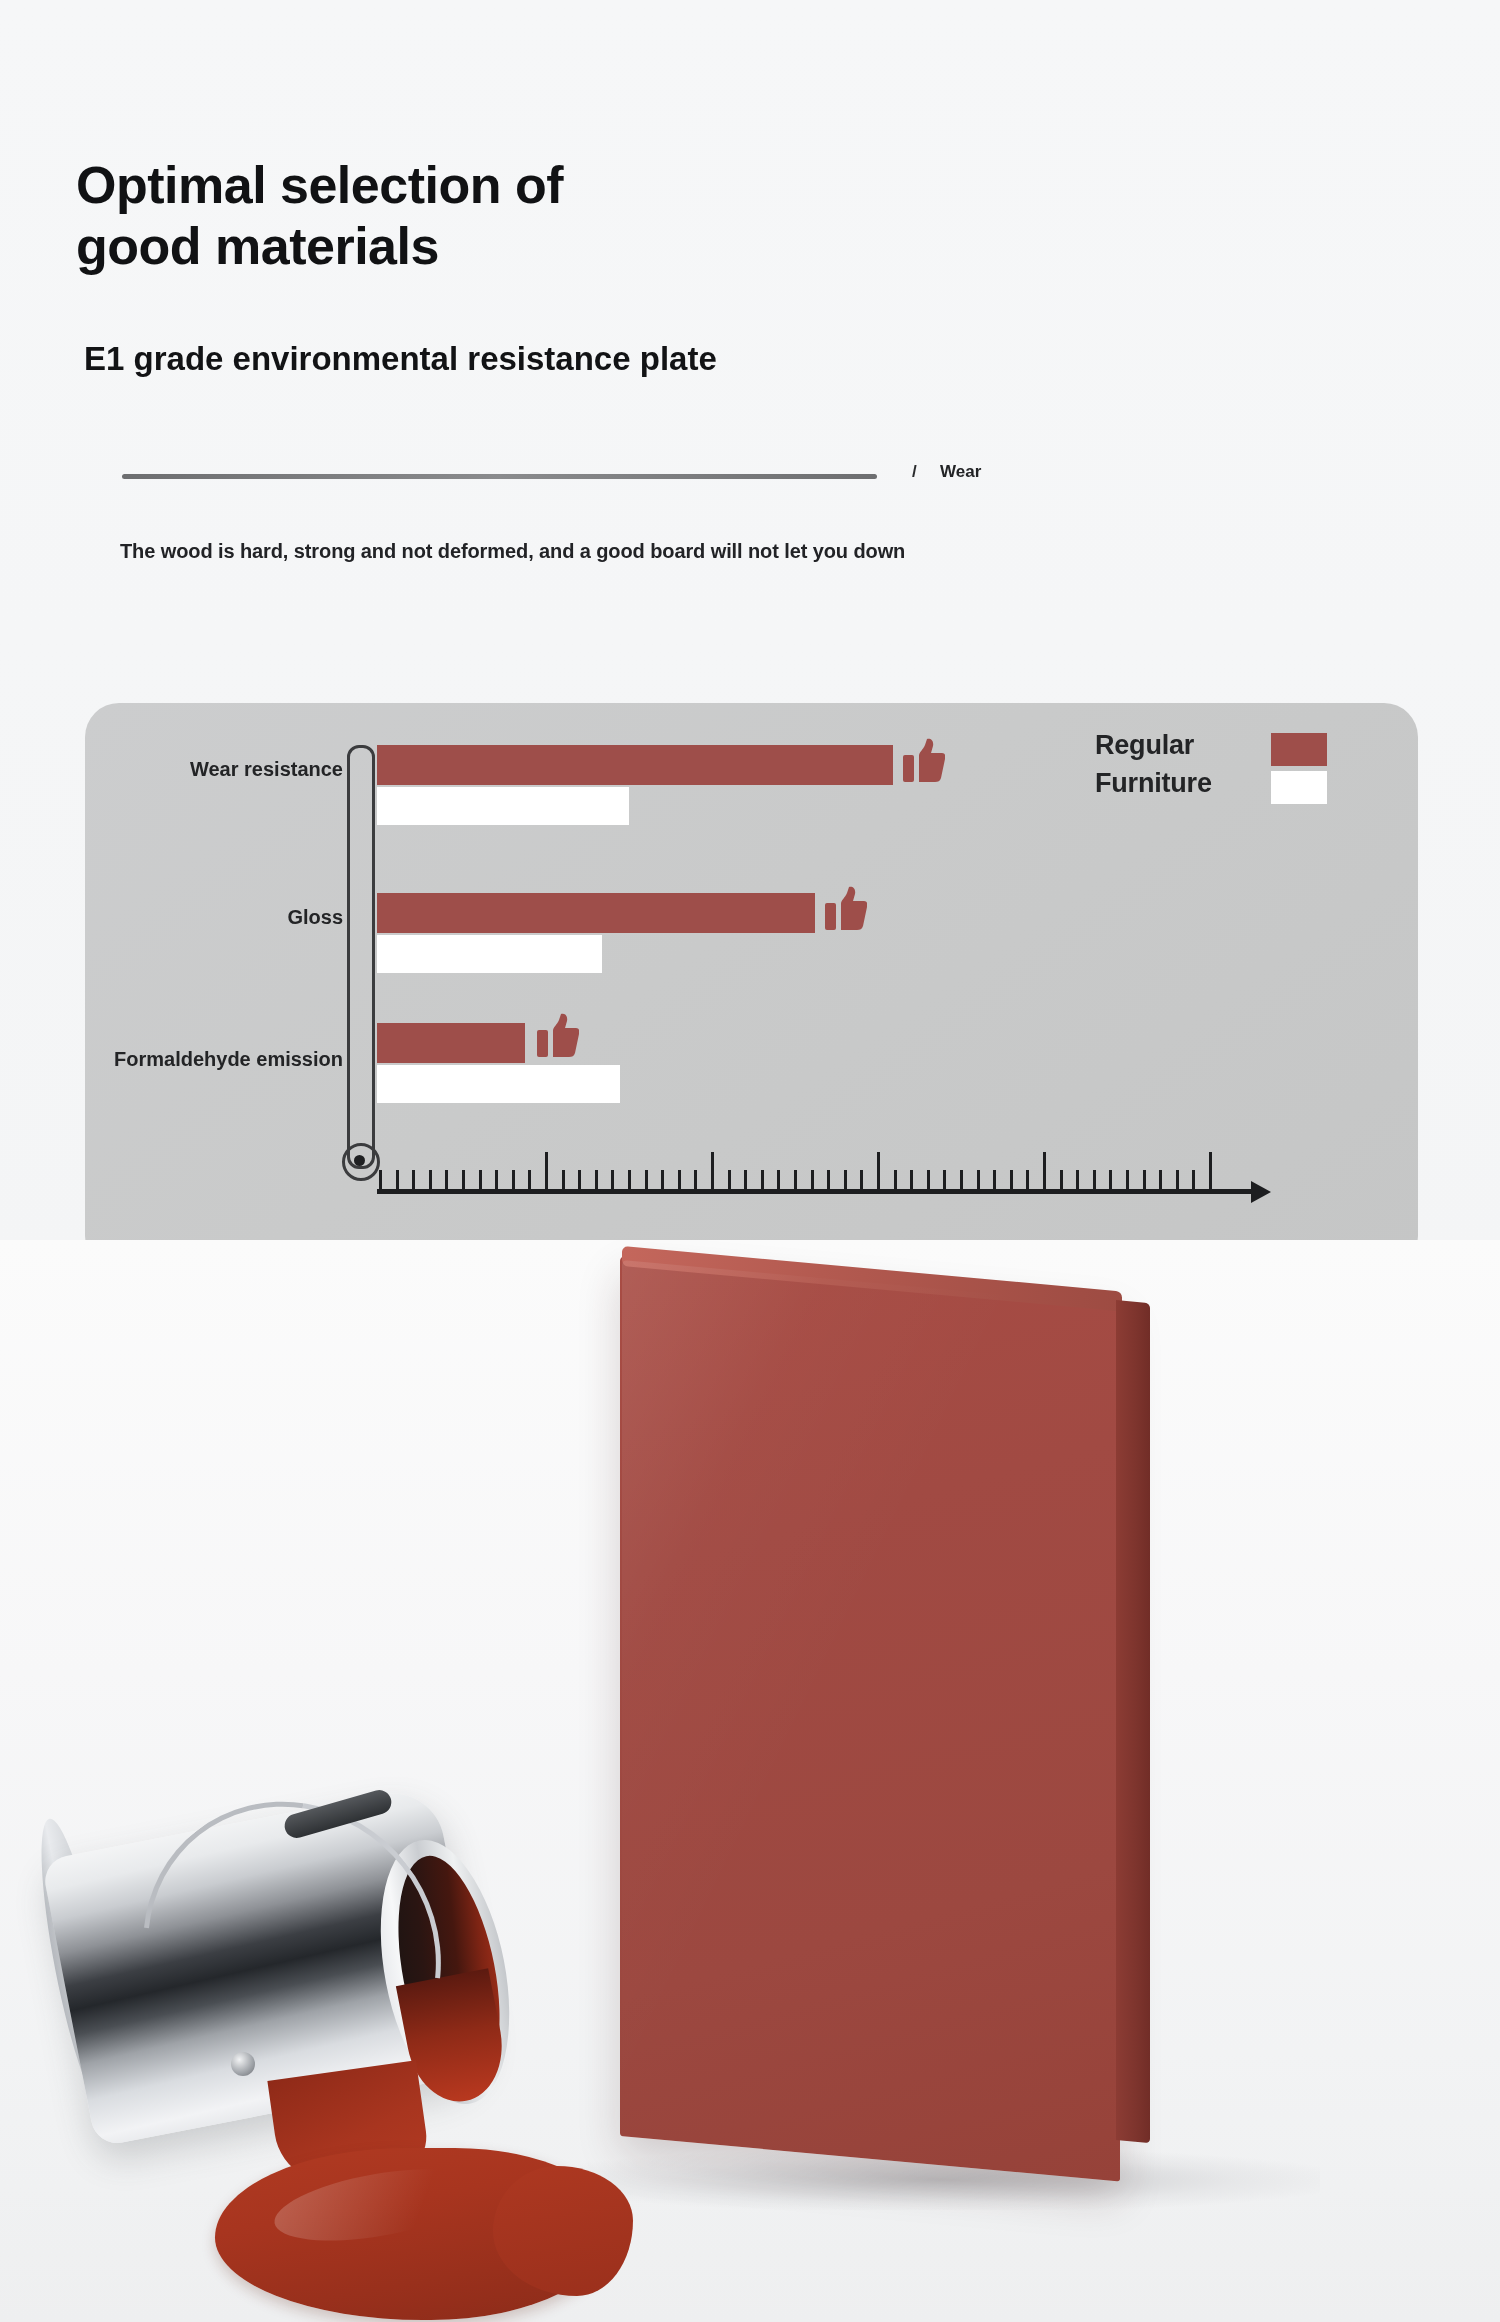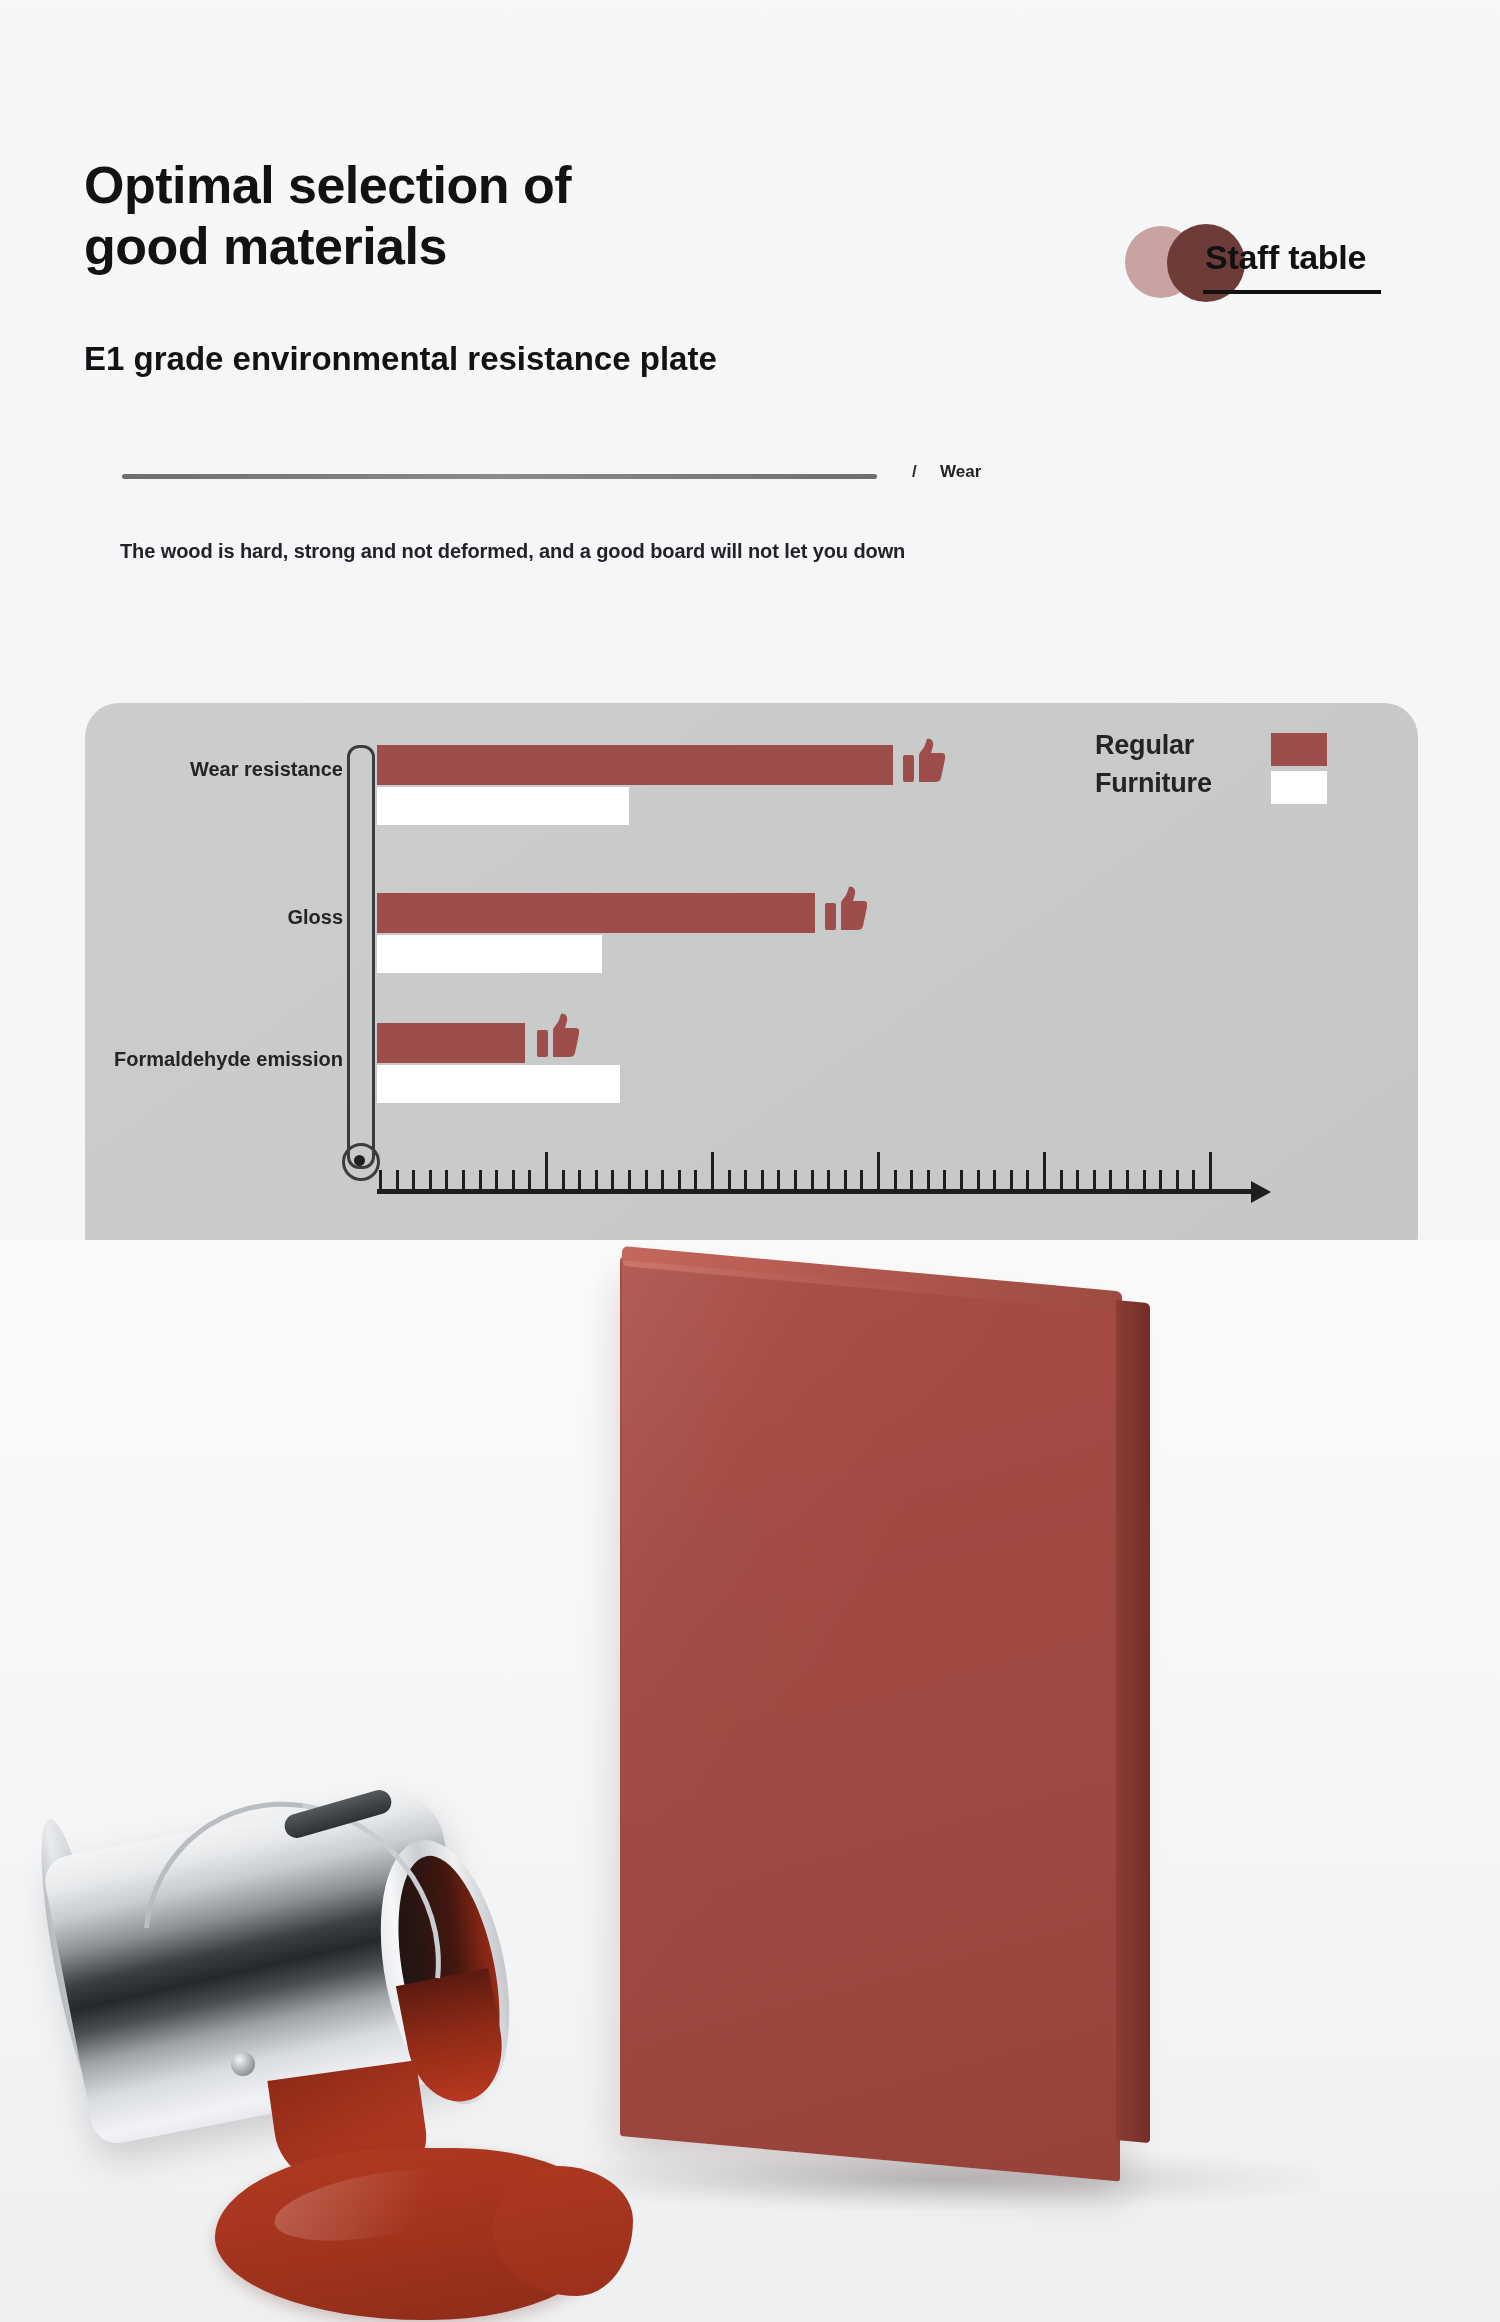--- a/index.html
+++ b/index.html
@@ -7,21 +7,21 @@
     width:1500px;height:2322px;
     background:#f5f6f7;
     font-family:"Liberation Sans", sans-serif;
     overflow:hidden;
     position:relative;
   }
   .page{position:absolute;inset:0;background:linear-gradient(180deg,#f6f7f8 0%,#f4f5f6 55%,#f7f8f9 100%);}
 
   
   .headline{
-    position:absolute;left:84px;top:155px;
+    position:absolute;left:76px;top:155px;
     font-size:52px;font-weight:bold;line-height:1.17;
     color:#111214;letter-spacing:-0.5px;white-space:pre-line;
   }
   .subheadline{
     position:absolute;left:84px;top:340px;
     font-size:33px;font-weight:bold;color:#121315;letter-spacing:0px;
   }
 
   
   .logo-wrap{position:absolute;left:1125px;top:218px;width:300px;height:90px;}
@@ -229,26 +229,20 @@
 </style>
 </head>
 <body>
 
 <div class="page">
 
   <div class="headline">Optimal selection of
 good materials</div>
   <div class="subheadline">E1 grade environmental resistance plate</div>
 
-  <div class="logo-wrap">
-    <div class="logo-circle-a"></div>
-    <div class="logo-circle-b"></div>
-    <div class="logo-text">Staff table</div>
-    <div class="logo-underline"></div>
-  </div>
 
   <div class="rule-row">
     <div class="rule-line"></div>
     <div class="rule-slash">/</div>
     <div class="rule-style">Wear</div>
   </div>
 
   <div class="tagline">The wood is hard, strong and not deformed, and a good board will not let you down</div>
 
   <div class="panel">

